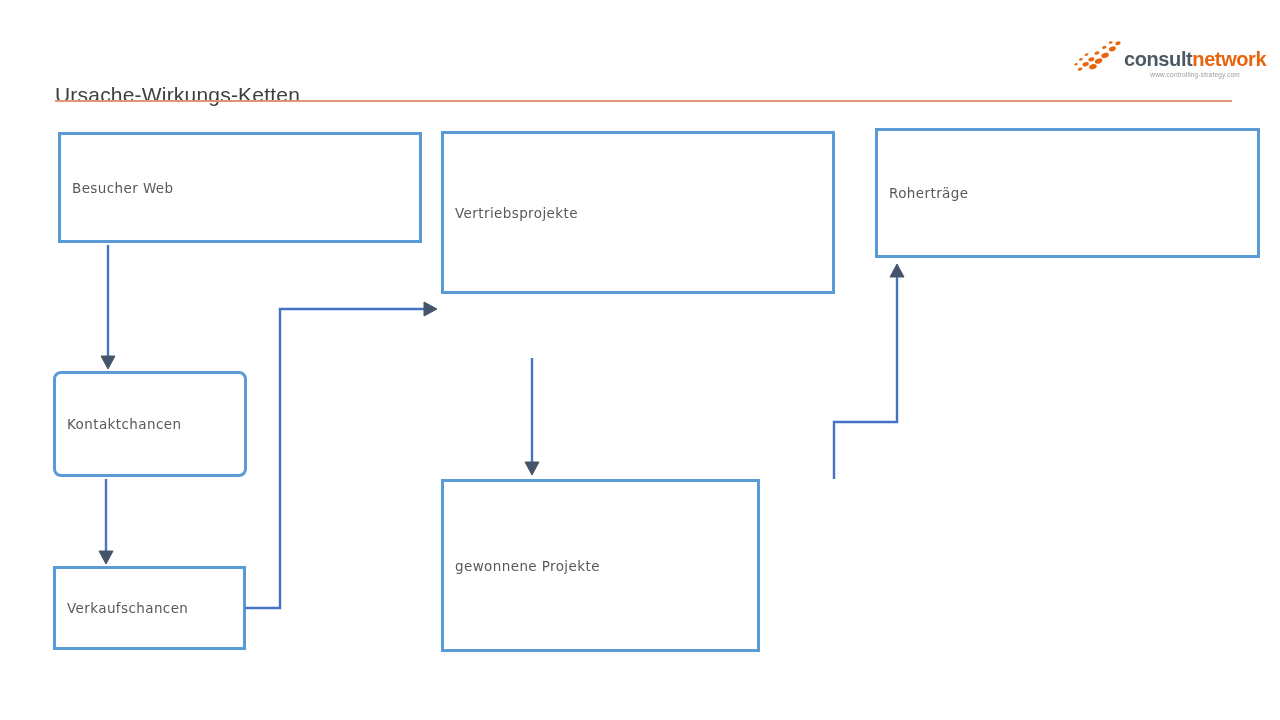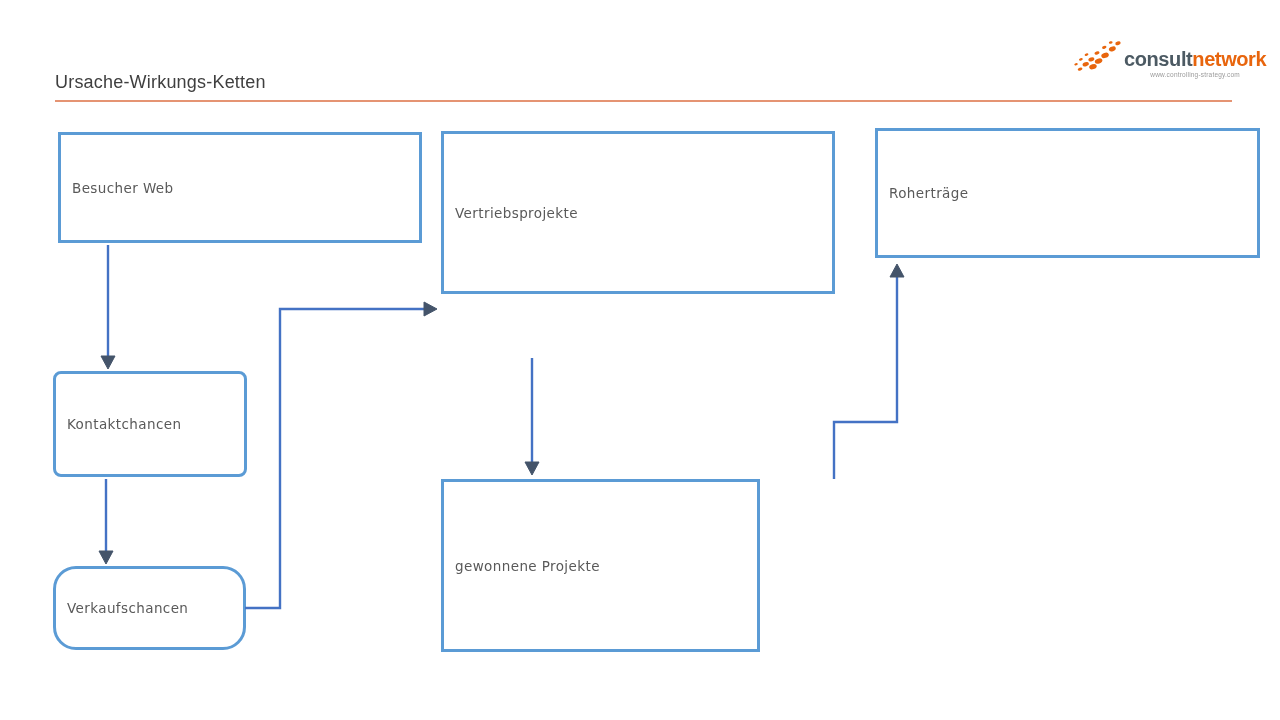--- a/index.html
+++ b/index.html
@@ -4,22 +4,22 @@
 <style>
   html,body { margin:0; padding:0; background:#ffffff; }
   #canvas {
     position:relative; width:1280px; height:720px;
     background:#ffffff; overflow:hidden;
     font-family:"Liberation Sans", sans-serif;
   }
 
   
   #page-title {
-    position:absolute; left:55px; top:72px;
-    font-size:18px; color:var(--title-text); letter-spacing:0.2px;
+    position:absolute; left:55px; top:83px;
+    font-size:21px; color:var(--title-text); letter-spacing:0.2px;
   }
   #title-rule {
     position:absolute; left:55px; top:100px; width:1177px; height:2px;
     background:var(--title-rule);
   }
 
   
   #logo { position:absolute; left:1072px; top:36px; width:162px; display:flex; align-items:flex-end; }
   #logo-dots { width:50px; height:42px; flex:0 0 auto; margin-right:2px; }
   #logo-textcol { display:flex; flex-direction:column; align-items:center; }
@@ -31,21 +31,21 @@
   
   .node {
     position:absolute; box-sizing:border-box;
     border:3px solid var(--box-border); background:#ffffff;
     display:flex; align-items:center; padding-left:11px;
     font-family:"DejaVu Sans", sans-serif; font-size:13.5px;
     color:var(--label-text); letter-spacing:0.4px;
   }
   #node-besucher-web      { left:58px;  top:132px; width:364px; height:111px; }
   #node-kontaktchancen    { left:53px;  top:371px; width:194px; height:106px;border-radius:8px; }
-  #node-verkaufschancen   { left:53px;  top:566px; width:193px; height:84px;border-radius:23px;  }
+  #node-verkaufschancen   { left:53px;  top:566px; width:193px; height:84px;  }
   #node-vertriebsprojekte { left:441px; top:131px; width:394px; height:163px; }
   #node-gewonnene-projekte{ left:441px; top:479px; width:319px; height:173px; }
   #node-rohertraege       { left:847px; top:128px; width:385px; height:130px;margin-left:28px; }
 
   
   #connectors { position:absolute; left:0; top:0; pointer-events:none; }
   .edge { fill:none; stroke:var(--connector); stroke-width:2.4; }
   .head { fill:var(--arrowhead); stroke:var(--arrowhead); stroke-width:1; stroke-linejoin:round; }
 </style>
 </head>

